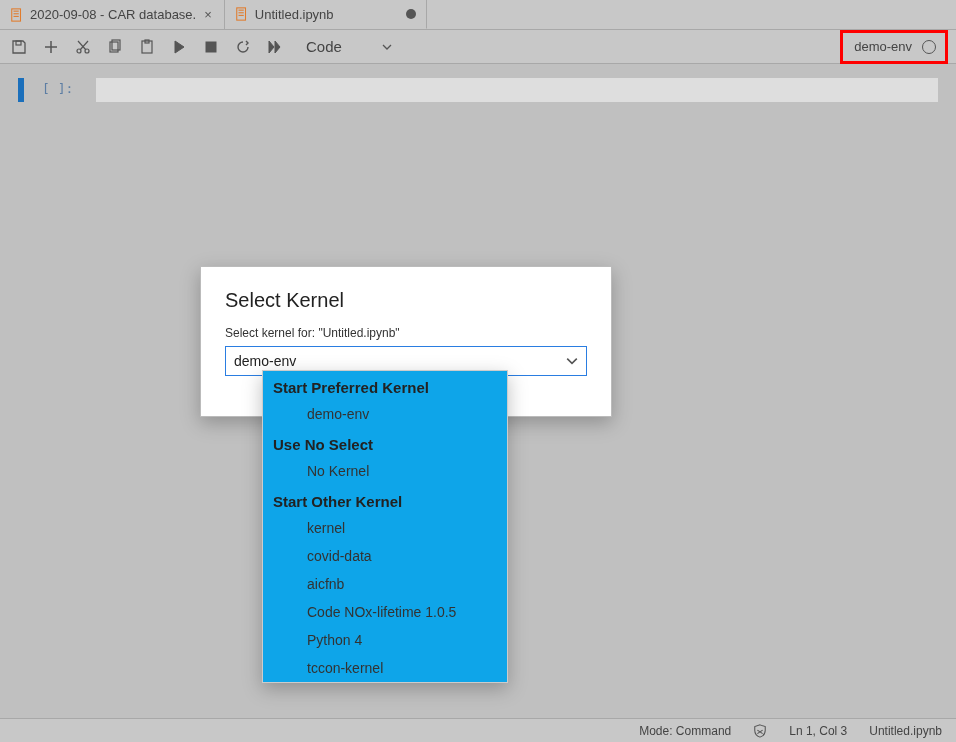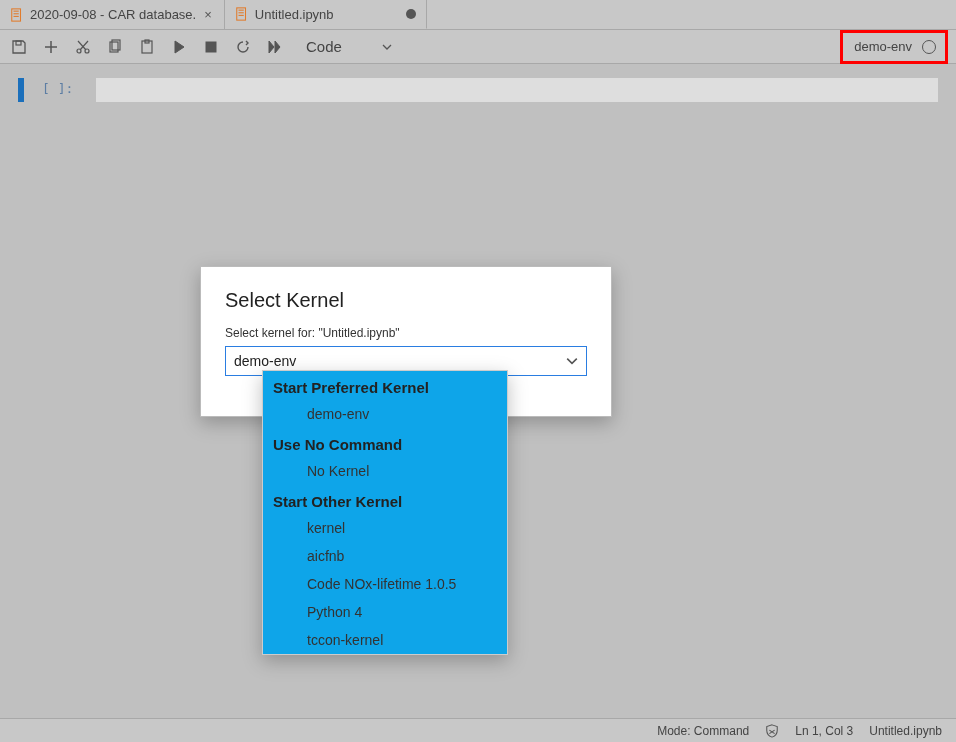--- a/index.html
+++ b/index.html
@@ -35,21 +35,21 @@
 .kernel-select { width:100%; border:1px solid #2a7de1; padding:6px 8px; font-size:14px; color:#222; display:flex; justify-content:space-between; align-items:center; background:#fff; }
 
 .dropdown { position:absolute; left:222px; top:370px; width:246px; max-height:360px; background:#0ea5e9; border:1px solid #ccc; box-shadow:0 6px 18px rgba(0,0,0,0.25); overflow:hidden;margin-left:40px; }
 .dropdown-inner { overflow-y:auto; max-height:358px; }
 .dd-group { font-weight:700; font-size:15px; color:#222; padding:8px 10px 4px; }
 .dd-item { font-size:14px; color:#333; padding:6px 10px 6px 44px; cursor:pointer; }
 .dropdown-inner::-webkit-scrollbar { width:10px; }
 .dropdown-inner::-webkit-scrollbar-thumb { background:#888; border-radius:2px; }
 .dropdown-inner::-webkit-scrollbar-track { background:#eee; }
 
-.statusbar { position:absolute; bottom:0; left:0; right:0; height:24px; background:#c8c8c8; border-top:1px solid #a8a8a8; display:flex; align-items:center; justify-content:flex-end; gap:16px; padding:0 14px; font-size:12px; color:#444; }
+.statusbar { position:absolute; bottom:0; left:0; right:0; height:24px; background:#c8c8c8; border-top:1px solid #a8a8a8; display:flex; align-items:center; justify-content:flex-end; gap:22px; padding:0 14px; font-size:12px; color:#444; }
 .status-item { display:flex; align-items:center; gap:4px; }
 .status-item svg { width:14px; height:14px; }
 </style>
 </head>
 <body>
 
 <div class="tabbar">
   <div class="tab">
     <span class="tab-icon">
       <svg viewBox="0 0 16 16">
@@ -160,24 +160,25 @@
       <svg width="12" height="12" viewBox="0 0 10 10">
           <path d="M1 3l4 4 4-4" fill="none" stroke="#555" stroke-width="1.3"></path>
         </svg>
     </div>
   </div>
 
   <div class="dropdown">
     <div class="dropdown-inner" id="dd-inner">
         <div class="dd-group">Start Preferred Kernel</div>
         <div class="dd-item">demo-env</div>
-        <div class="dd-group">Use No Command</div>
+        <div class="dd-group">Use No Select</div>
         <div class="dd-item">No Kernel</div>
         <div class="dd-group">Start Other Kernel</div>
         <div class="dd-item">kernel</div>
+        <div class="dd-item">covid-data</div>
         <div class="dd-item">aicfnb</div>
         <div class="dd-item">Code NOx-lifetime 1.0.5</div>
         <div class="dd-item">Python 4</div>
         <div class="dd-item">tccon-kernel</div>
       </div>
   </div>
 </div>
 
 <div class="statusbar">
   <span class="status-item">Mode: Command</span>

